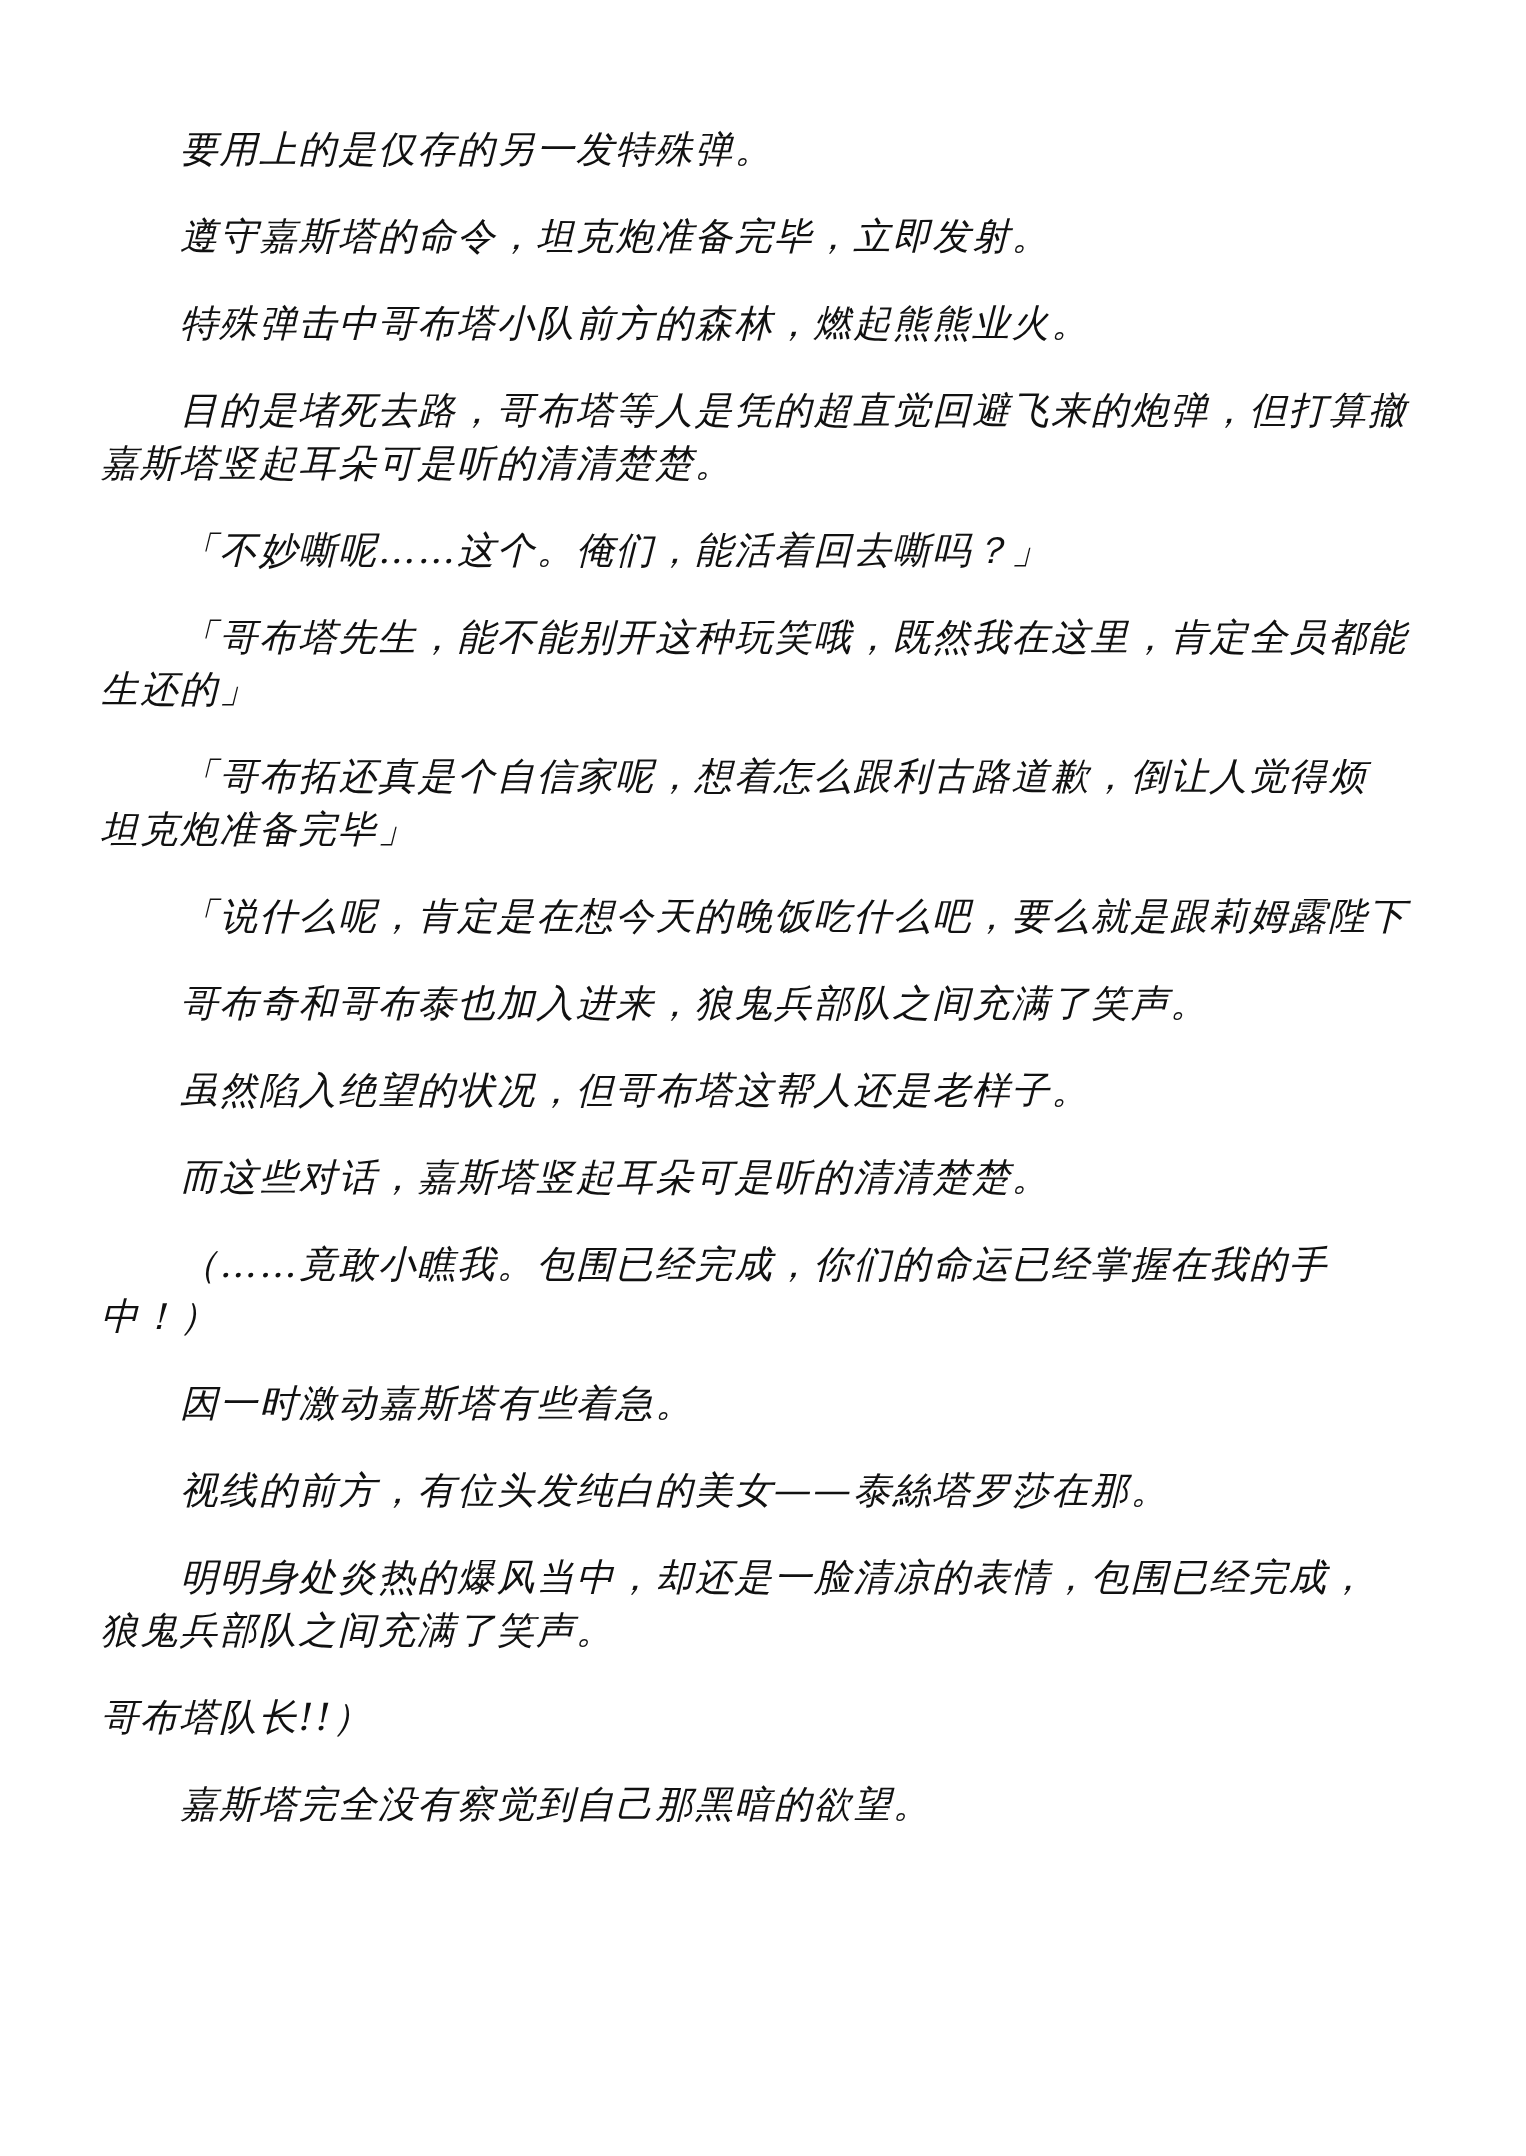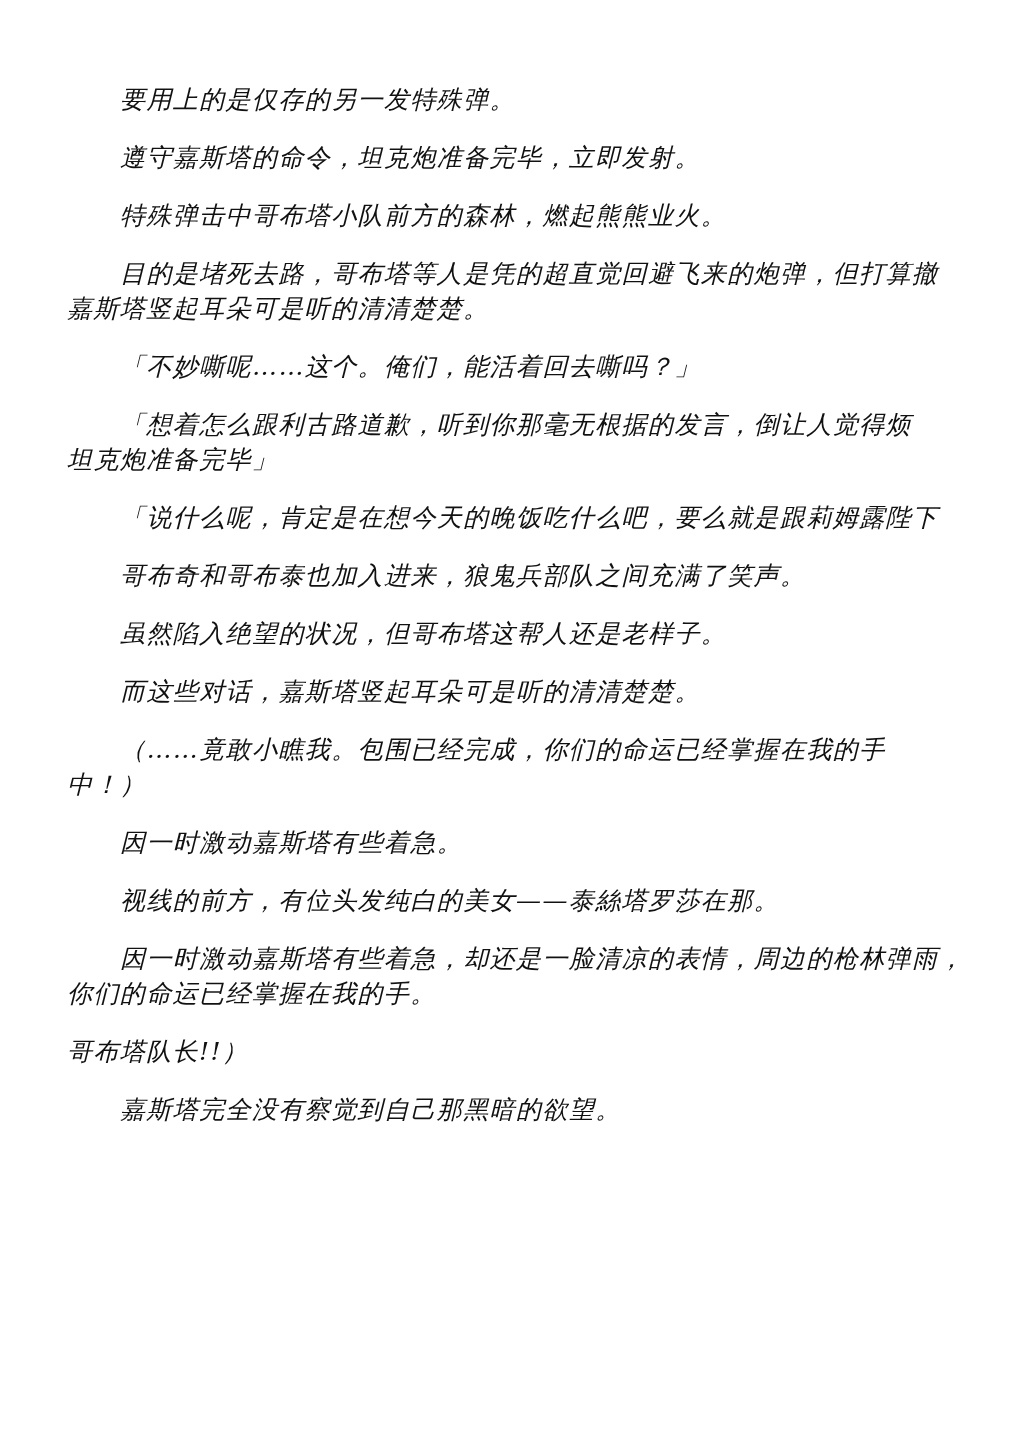--- a/index.html
+++ b/index.html
@@ -51,21 +51,25 @@
     <span class="line indent">特殊弹击中哥布塔小队前方的森林，燃起熊熊业火。</span>
   </p>
   <p class="para">
     <span class="line indent">目的是堵死去路，哥布塔等人是凭的超直觉回避飞来的炮弹，但打算撤</span>
     <span class="line">嘉斯塔竖起耳朵可是听的清清楚楚。</span>
   </p>
   <p class="para">
     <span class="line indent">「不妙嘶呢……这个。俺们，能活着回去嘶吗？」</span>
   </p>
   <p class="para">
-    <span class="line indent">「想着怎么跟利古路道歉，听到你那毫无根据的发言，倒让人觉得烦</span>
+    <span class="line indent">「哥布塔先生，能不能别开这种玩笑哦，既然我在这里，肯定全员都能</span>
+    <span class="line">生还的」</span>
+  </p>
+  <p class="para">
+    <span class="line indent">「哥布拓还真是个自信家呢，想着怎么跟利古路道歉，倒让人觉得烦</span>
     <span class="line">坦克炮准备完毕」</span>
   </p>
   <p class="para">
     <span class="line indent">「说什么呢，肯定是在想今天的晚饭吃什么吧，要么就是跟莉姆露陛下</span>
   </p>
   <p class="para">
     <span class="line indent">哥布奇和哥布泰也加入进来，狼鬼兵部队之间充满了笑声。</span>
   </p>
   <p class="para">
     <span class="line indent">虽然陷入绝望的状况，但哥布塔这帮人还是老样子。</span>
@@ -77,22 +81,22 @@
     <span class="line indent">（……竟敢小瞧我。包围已经完成，你们的命运已经掌握在我的手</span>
     <span class="line">中！）</span>
   </p>
   <p class="para">
     <span class="line indent">因一时激动嘉斯塔有些着急。</span>
   </p>
   <p class="para">
     <span class="line indent">视线的前方，有位头发纯白的美女——泰絲塔罗莎在那。</span>
   </p>
   <p class="para">
-    <span class="line indent">因一时激动嘉斯塔有些着急，却还是一脸清凉的表情，周边的枪林弹雨，</span>
-    <span class="line">你们的命运已经掌握在我的手。</span>
+    <span class="line indent">明明身处炎热的爆风当中，却还是一脸清凉的表情，包围已经完成，</span>
+    <span class="line">狼鬼兵部队之间充满了笑声。</span>
   </p>
   <p class="para">
     <span class="line">哥布塔队长!!）</span>
   </p>
   <p class="para">
     <span class="line indent">嘉斯塔完全没有察觉到自己那黑暗的欲望。</span>
   </p>
 </div>
 
 </body></html>

